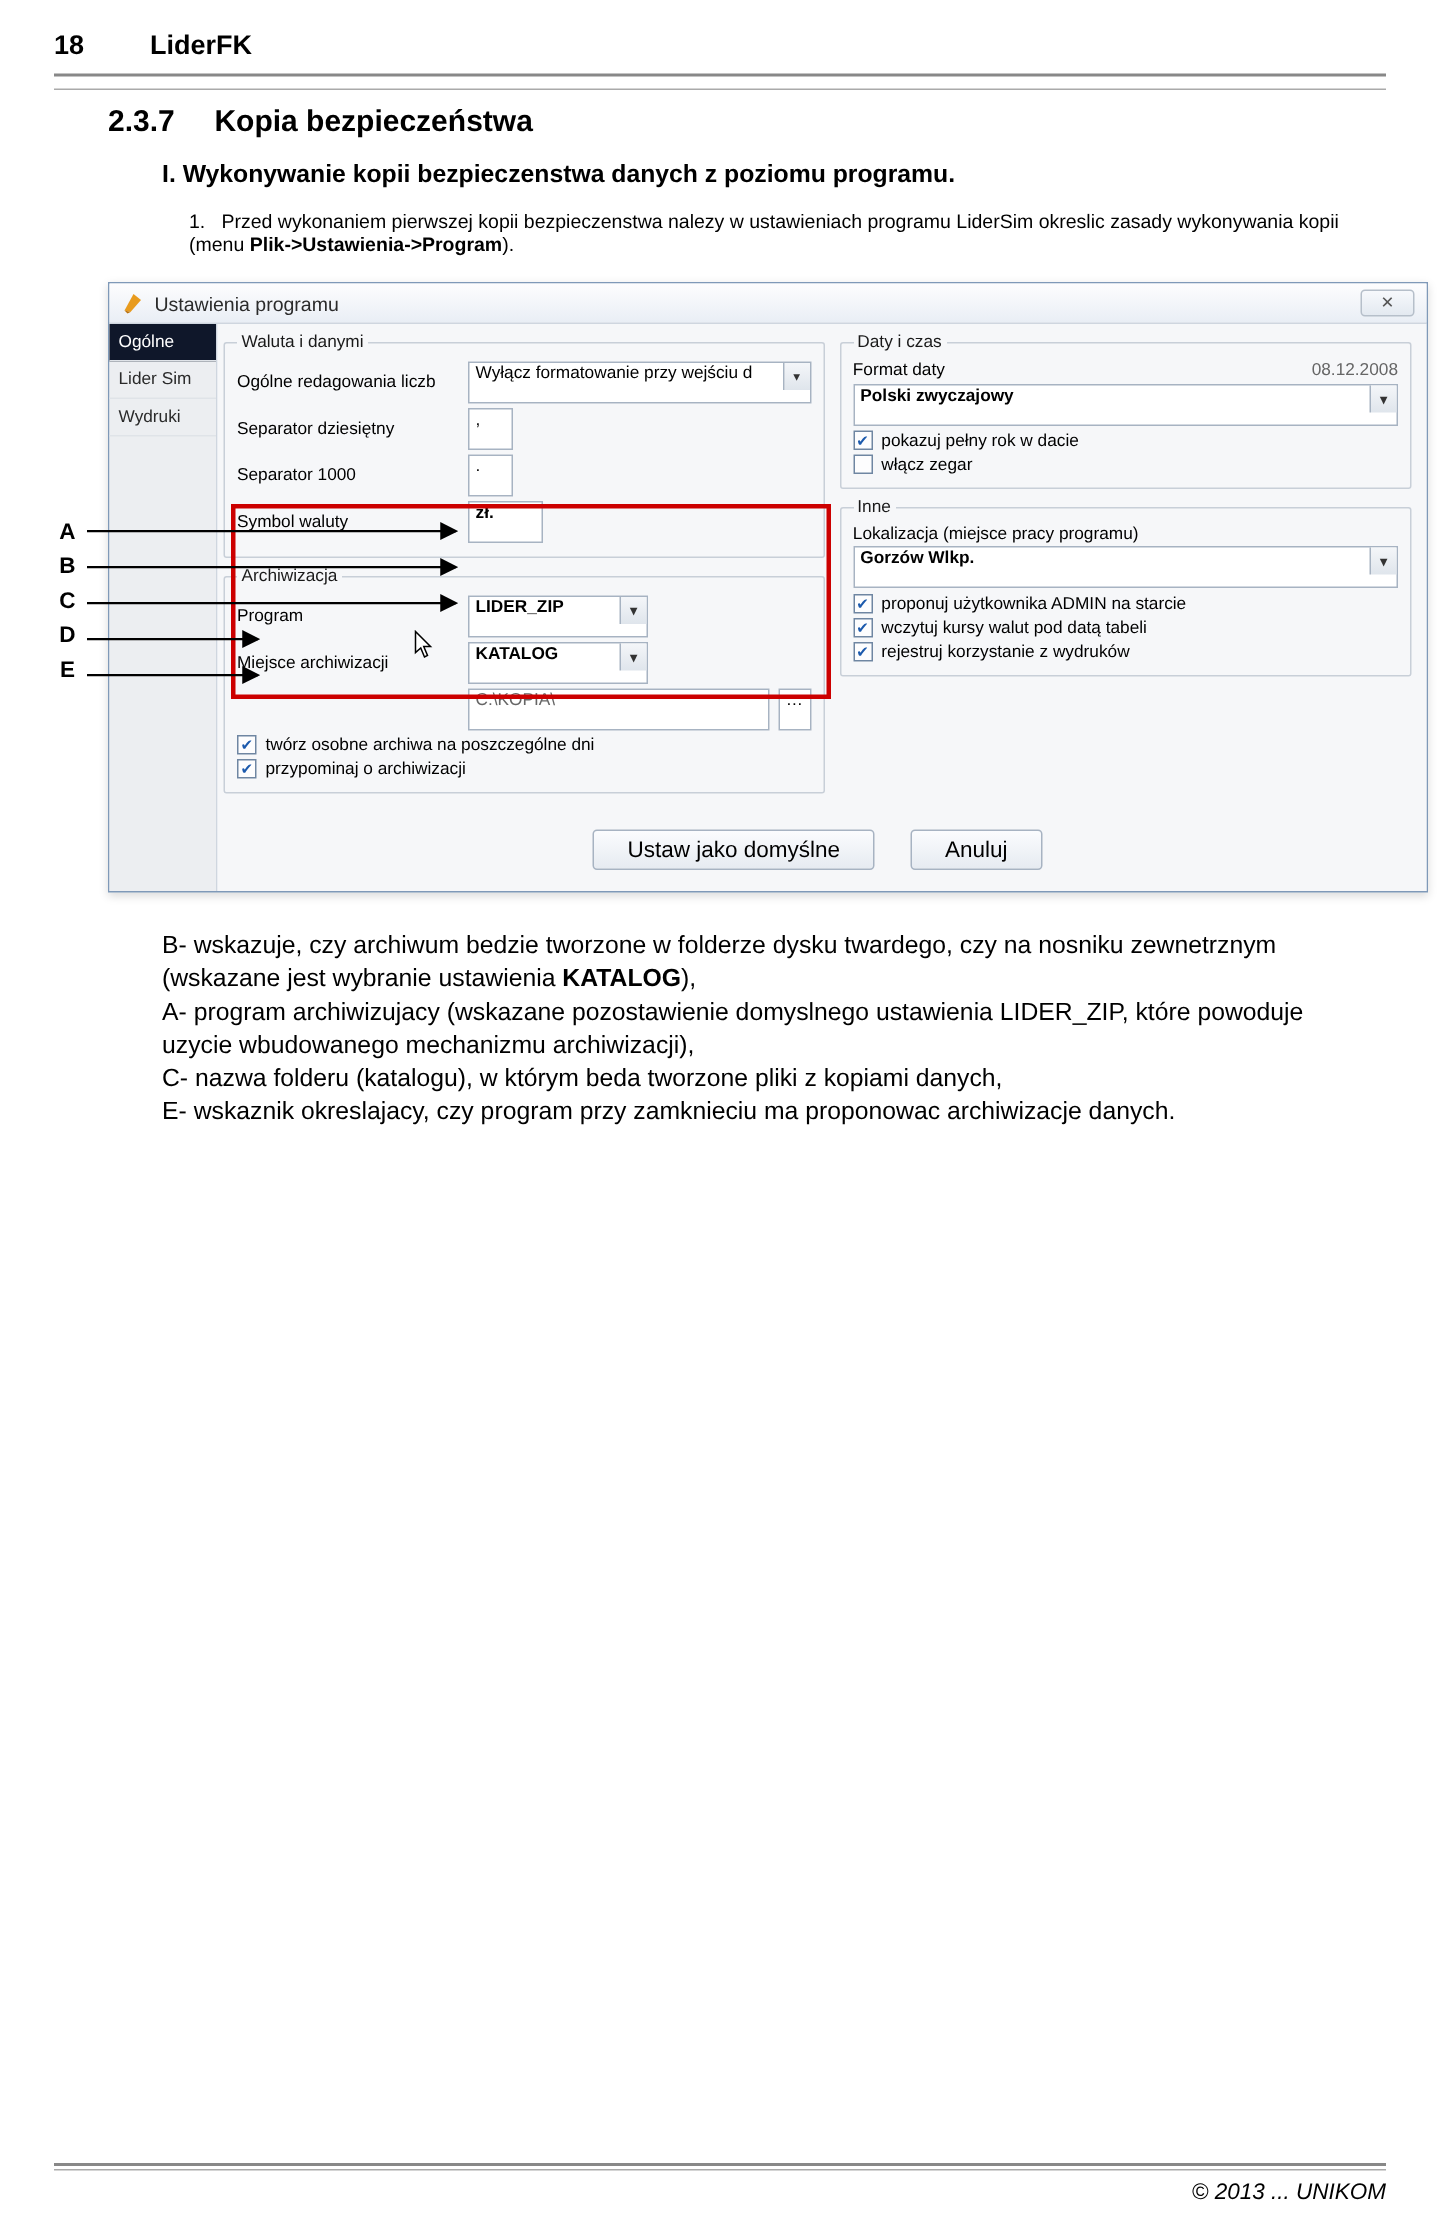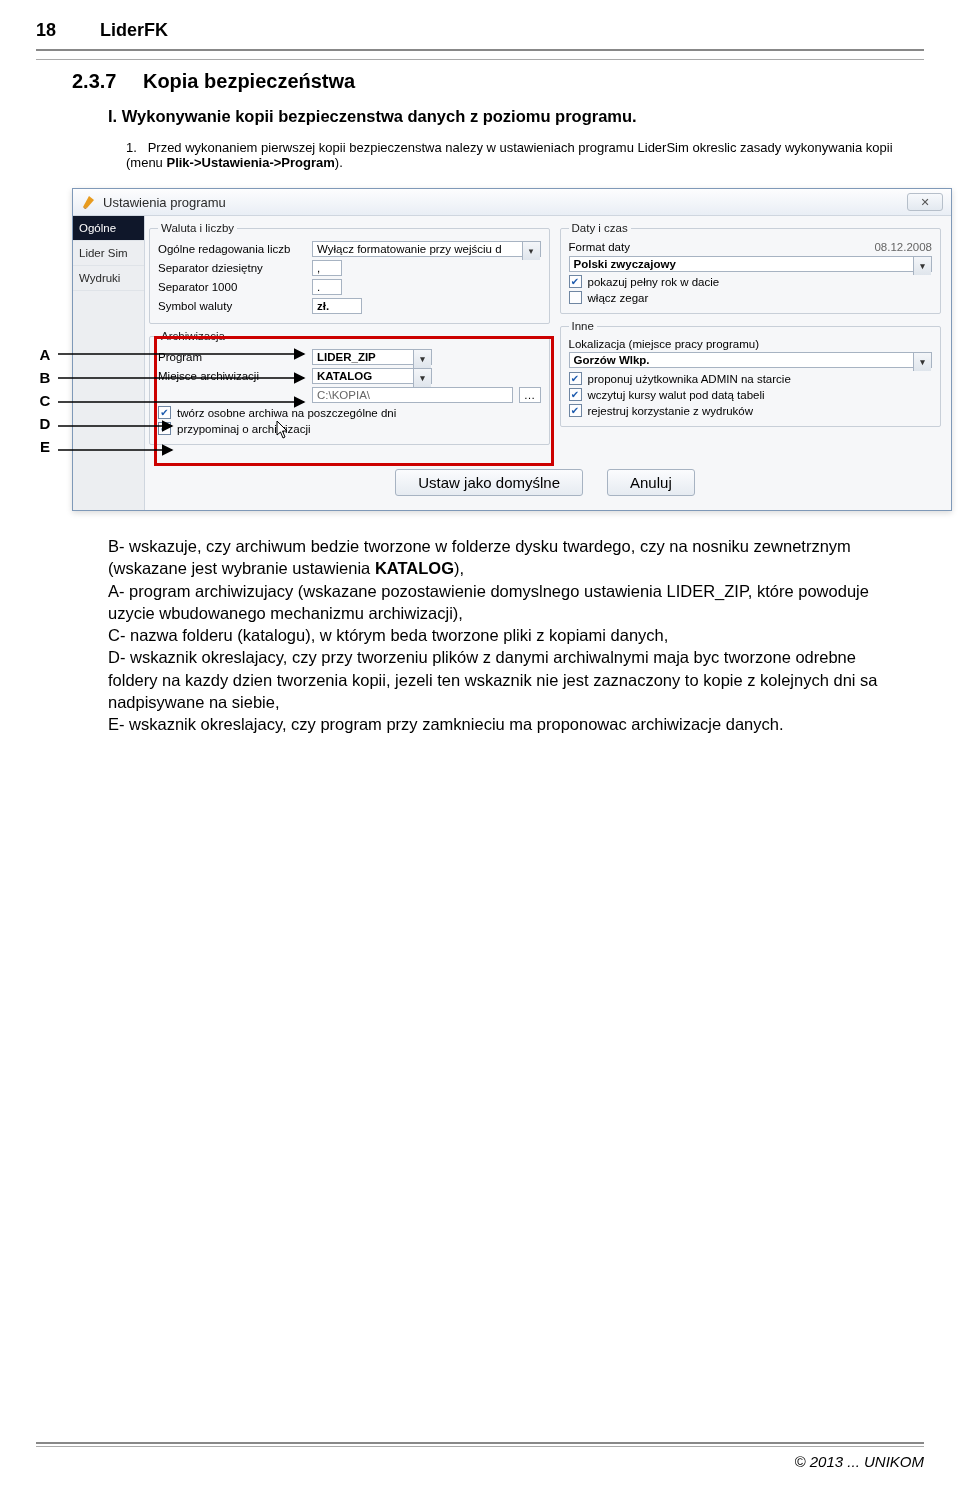--- a/index.html
+++ b/index.html
@@ -31,21 +31,21 @@
   .sidetabs .tab { padding: 6px 6px; font-size: 11.5px; border-bottom: 1px solid #dfe3e8; color: #2a2a2a; }
   .sidetabs .tab.active { background: #0f172a; color: #fff; }
   .content { flex: 1; padding: 6px 10px 14px 4px; background: #f6f7f9; }
   .cols { display: flex; gap: 10px; }
   .col { flex: 1; }
   fieldset.grp { border: 1px solid #c8cfd8; border-radius: 2px; margin: 0 0 6px 0; padding: 4px 8px 6px 8px; background: #f6f7f9; }
   fieldset.grp > legend { font-size: 11.5px; color: #1a1a1a; padding: 0 3px; }
   .row { display: flex; align-items: center; gap: 6px; margin: 3px 0; }
   .lbl { font-size: 11.5px; min-width: 148px; }
   .lbl-sm { font-size: 11.5px; }
-  .txt, .sel { font-size: 11.5px; border: 1px solid #a7b3c2; background: #fff; height: 16px; padding: 1px 4px; }
+  .txt, .sel { font-size: 11.5px; border: 1px solid #a7b3c2; background: #fff; height: 28px; padding: 1px 4px; }
   .sel { position: relative; }
   .sel .caret { position: absolute; right: 0; top: 0; width: 18px; height: 18px; border-left: 1px solid #a7b3c2; background: linear-gradient(#f4f6f9,#dfe5ec); text-align: center; font-size: 9px; line-height: 18px; color: #333; }
   .chk { display: flex; align-items: center; gap: 6px; font-size: 11.5px; margin: 3px 0; }
   .chk .box { width: 13px; height: 13px; border: 1px solid #6f86a2; background: #fdfdfe; display: inline-flex; align-items: center; justify-content: center; font-size: 10px; color: #1c5aad; }
   .btnrow { display: flex; justify-content: center; gap: 24px; margin-top: 18px; }
   .btn { font-size: 15px; border: 1px solid #a7b3c2; background: linear-gradient(#fbfcfe,#e6ebf1); padding: 4px 22px; border-radius: 3px; }
   .letters { position: absolute; left: 254px; top: 0; width: 22px; }
   .letters div { font-size: 15px; font-weight: bold; text-align: center; }
   .win-rel { position: relative; }
   .arrow-svg { position: absolute; pointer-events: none; }
@@ -108,21 +108,21 @@
       <div class="win-body">
         <div class="sidetabs">
           <div class="tab active">Ogólne</div>
           <div class="tab">Lider Sim</div>
           <div class="tab">Wydruki</div>
         </div>
         <div class="content">
           <div class="cols">
             <div class="col" style="flex:1.05; position:relative;">
               <fieldset class="grp">
-                <legend>Waluta i liczby</legend>
+                <legend>Waluta i danymi</legend>
                 <div class="row">
                   <span class="lbl">Ogólne redagowania liczb</span>
                   <div class="sel" style="flex:1; position:relative">
                     <span>Wyłącz formatowanie przy wejściu d</span>
                     <span class="caret">▾</span>
                   </div>
                 </div>
                 <div class="row">
                   <span class="lbl">Separator dziesiętny</span>
                   <span class="txt" style="width:30px">,</span>
@@ -240,21 +240,20 @@
         </svg>
     </div>
   </div>
 
   <div class="legend-block">
     <div>
       <span>B-        wskazuje, czy archiwum bedzie tworzone w folderze dysku twardego, czy na nosniku zewnetrznym (wskazane jest wybranie ustawienia </span><span class="bold-inline">KATALOG</span><span>),</span>
     </div>
     <div>A-        program archiwizujacy (wskazane pozostawienie domyslnego ustawienia LIDER_ZIP, które powoduje uzycie wbudowanego mechanizmu archiwizacji),</div>
     <div>C-        nazwa folderu (katalogu), w którym beda tworzone pliki z kopiami danych,</div>
-    <div>D-        wskaznik okreslajacy, czy przy tworzeniu plików z danymi archiwalnymi maja byc tworzone odrebne foldery na kazdy dzien tworzenia kopii, jezeli ten wskaznik nie jest zaznaczony to kopie z kolejnych dni sa nadpisywane na siebie,</div>
     <div>E-        wskaznik okreslajacy, czy program przy zamknieciu ma proponowac archiwizacje danych.</div>
   </div>
 
   <div class="footer">
     <hr class="hr-f1">
     <hr class="hr-f2">
     <div class="ftxt">© 2013 ... UNIKOM</div>
   </div>
 </div>
 

